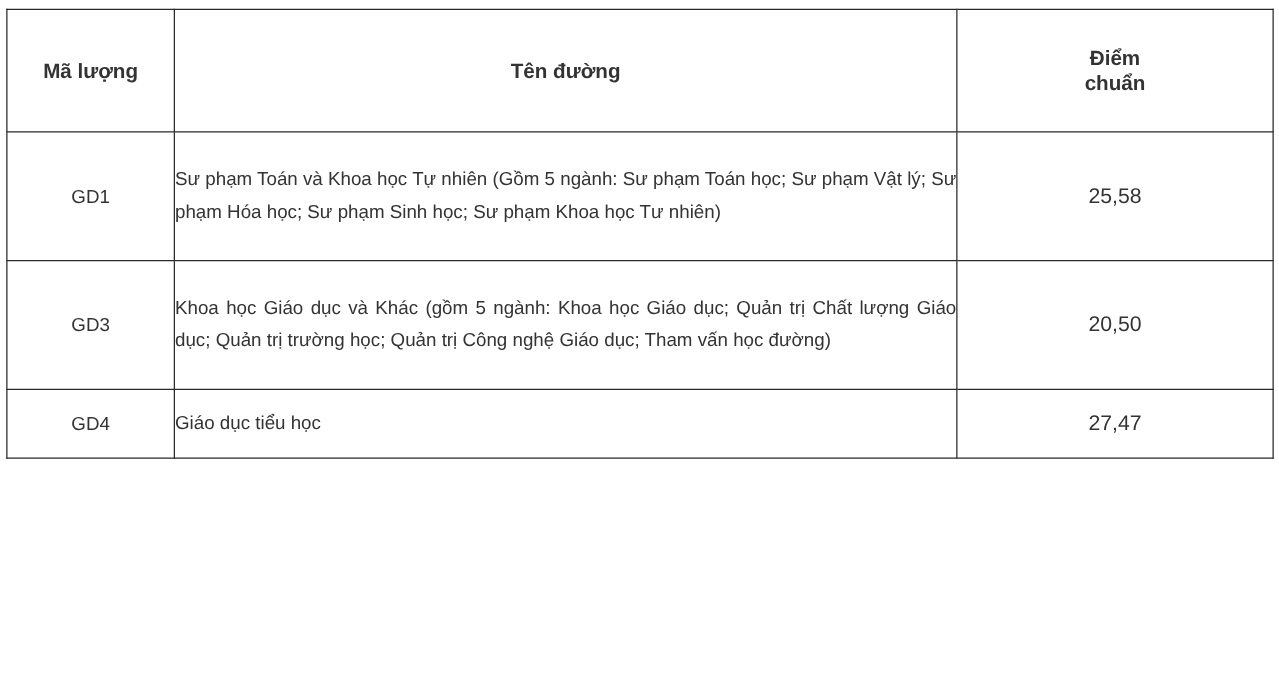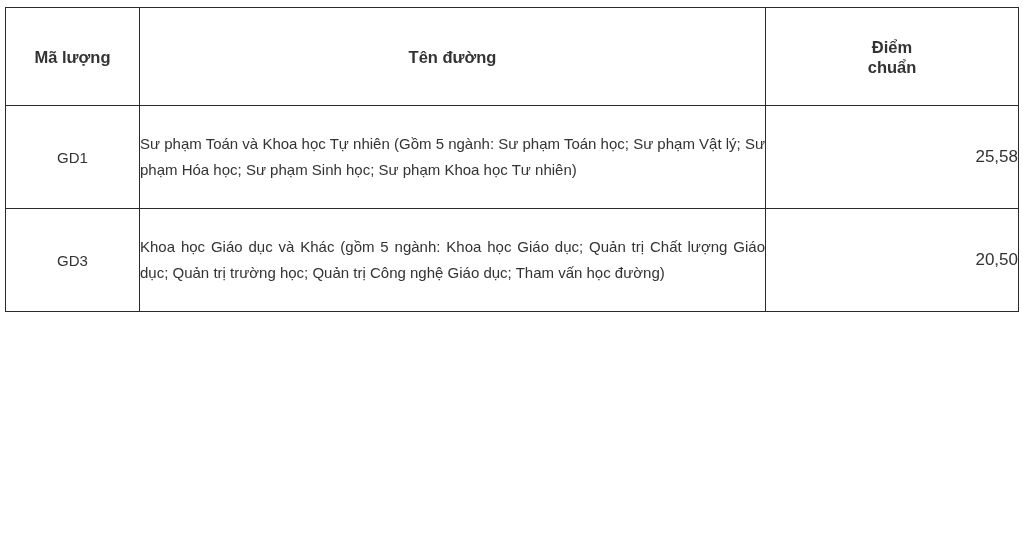--- a/index.html
+++ b/index.html
@@ -46,21 +46,21 @@
       text-align: center;
       font-size: 15px;
     }
     td.name {
       text-align: justify;
       font-size: 15px;
       line-height: 26px;
       padding: 0 12px 0 12px;
     }
     td.score {
-      text-align: right;
+      text-align: center;
       font-size: 17px;
     }
     tr.tall td { height: 102px; }
     tr.short td { height: 54px; }
     tr.short2 td { height: 54px; }
   </style>
 </head>
 <body>
 
 <table class="scores">
@@ -83,14 +83,19 @@
     <tr class="tall">
       <td class="code">GD1</td>
       <td class="name">Sư phạm Toán và Khoa học Tự nhiên (Gồm 5 ngành: Sư phạm Toán học; Sư phạm Vật lý; Sư phạm Hóa học; Sư phạm Sinh học; Sư phạm Khoa học Tư nhiên)</td>
       <td class="score">25,58</td>
     </tr>
     <tr class="tall">
       <td class="code">GD3</td>
       <td class="name">Khoa học Giáo dục và Khác (gồm 5 ngành: Khoa học Giáo dục; Quản trị Chất lượng Giáo dục; Quản trị trường học; Quản trị Công nghệ Giáo dục; Tham vấn học đường)</td>
       <td class="score">20,50</td>
     </tr>
+    <tr class="short">
+      <td class="code">GD4</td>
+      <td class="name">Giáo dục tiểu học</td>
+      <td class="score">27,47</td>
+    </tr>
   </tbody>
 </table>
 
 </body></html>

